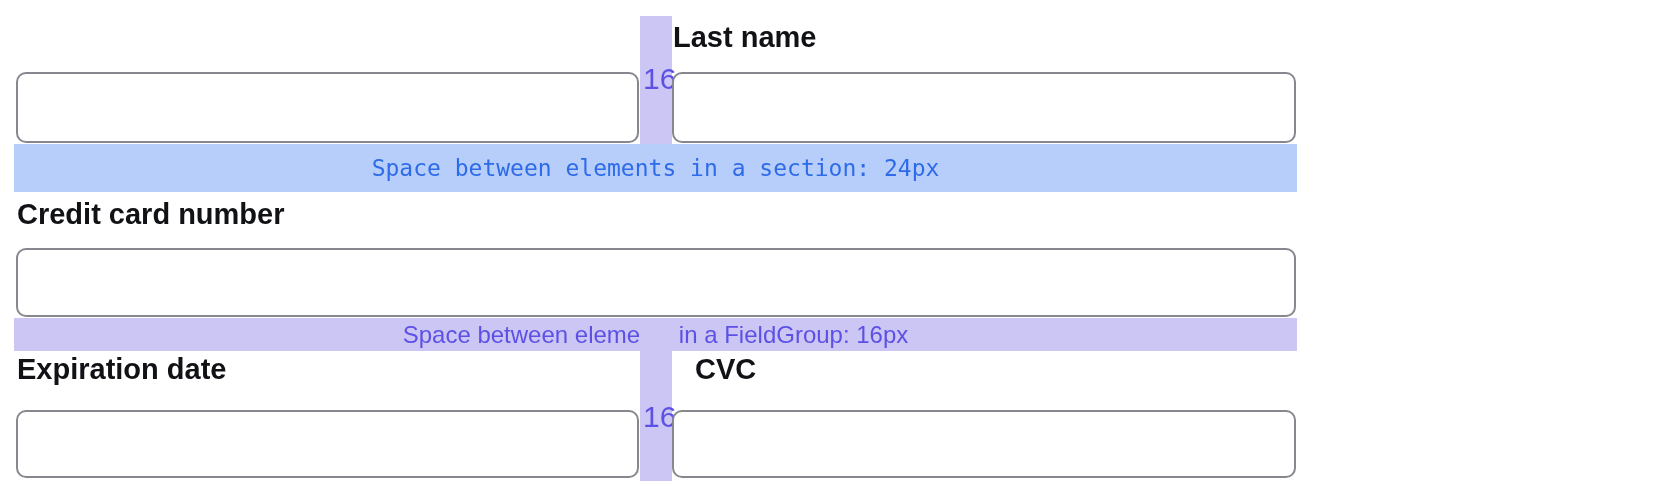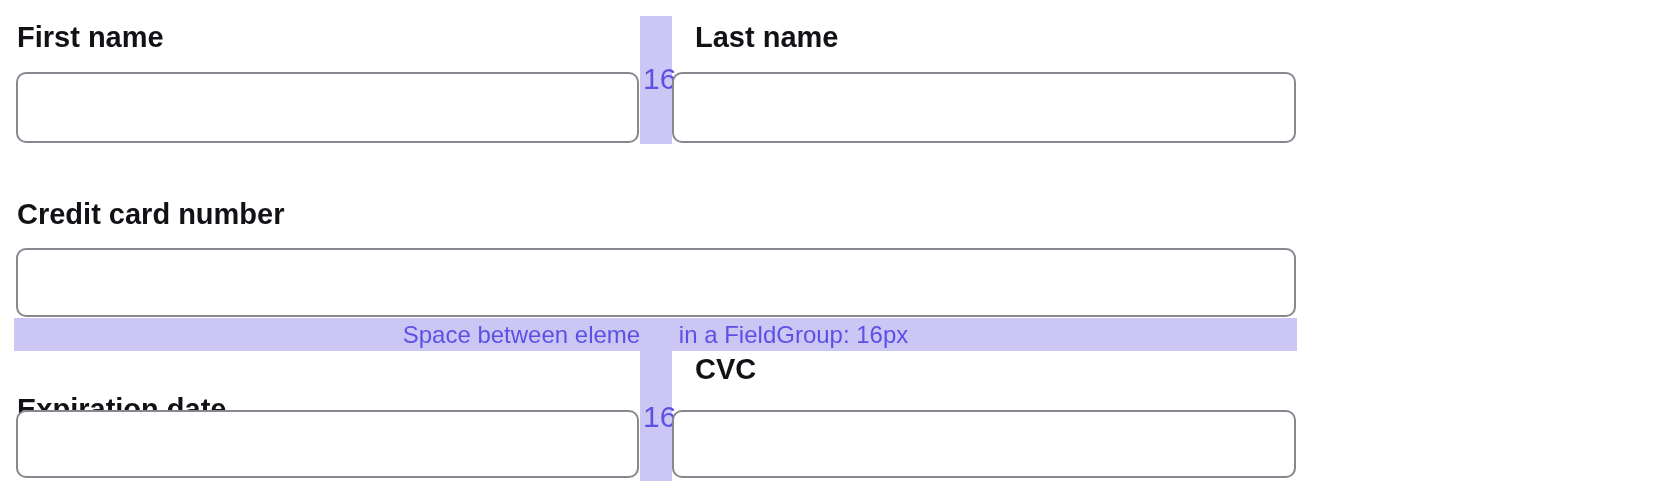--- a/index.html
+++ b/index.html
@@ -67,23 +67,23 @@
     background: var(--band-purple, #ccc6f5);
   }
   .band-fieldgroup .band-text {
     font-family: "Liberation Sans", sans-serif;
     font-size: 24px;
     color: var(--text-purple, #5c51e4);
     white-space: nowrap;
   }
   
   #first-name-label   { left: 17px;  top: 22px; }
-  #last-name-label    { left: 695px; top: 22px; }
+  #last-name-label    { left: 673px; top: 22px; }
   #credit-card-label  { left: 17px;  top: 199px; text-align: right; }
-  #expiration-label   { left: 17px;  top: 354px; margin-top: 40px; }
+  #expiration-label   { left: 17px;  top: 354px; }
   #cvc-label          { left: 695px; top: 354px; }
 
   #first-name-input   { left: 16px;  top: 72px;  width: 623px;  height: 71px; }
   #last-name-input    { left: 672px; top: 72px;  width: 624px;  height: 71px; }
   #credit-card-input  { left: 16px;  top: 248px; width: 1280px; height: 69px; }
   #expiration-input   { left: 16px;  top: 410px; width: 623px;  height: 68px; }
   #cvc-input          { left: 672px; top: 410px; width: 624px;  height: 68px; }
 
   #gap-band-top       { left: 640px; top: 16px;  height: 128px; }
   #gap-band-bottom    { left: 640px; top: 318px; height: 163px; }
@@ -91,25 +91,27 @@
   #gap-label-bottom   { left: 643px; top: 402px; }
 </style>
 </head>
 <body>
 
 <div class="canvas">
 
   <div class="gap-band-v" id="gap-band-top"></div>
   <div class="gap-label" id="gap-label-top">16</div>
 
-  <div class="field-label" id="first-name-label">First name</div>
   <div class="field-label" id="last-name-label">Last name</div>
   <input class="text-input" id="first-name-input" type="text" value="" style="">
   <input class="text-input" id="last-name-input" type="text" value="" style="">
 
+  <div class="band-h band-section">
+    <span class="band-text">Space between elements in a section: 24px</span>
+  </div>
 
   <div class="field-label" id="credit-card-label">Credit card number</div>
   <input class="text-input" id="credit-card-input" type="text" value="" style="">
 
   <div class="band-h band-fieldgroup">
     <span class="band-text">Space between elements in a FieldGroup: 16px</span>
   </div>
 
   <div class="gap-band-v" id="gap-band-bottom"></div>
   <div class="gap-label" id="gap-label-bottom">16</div>

